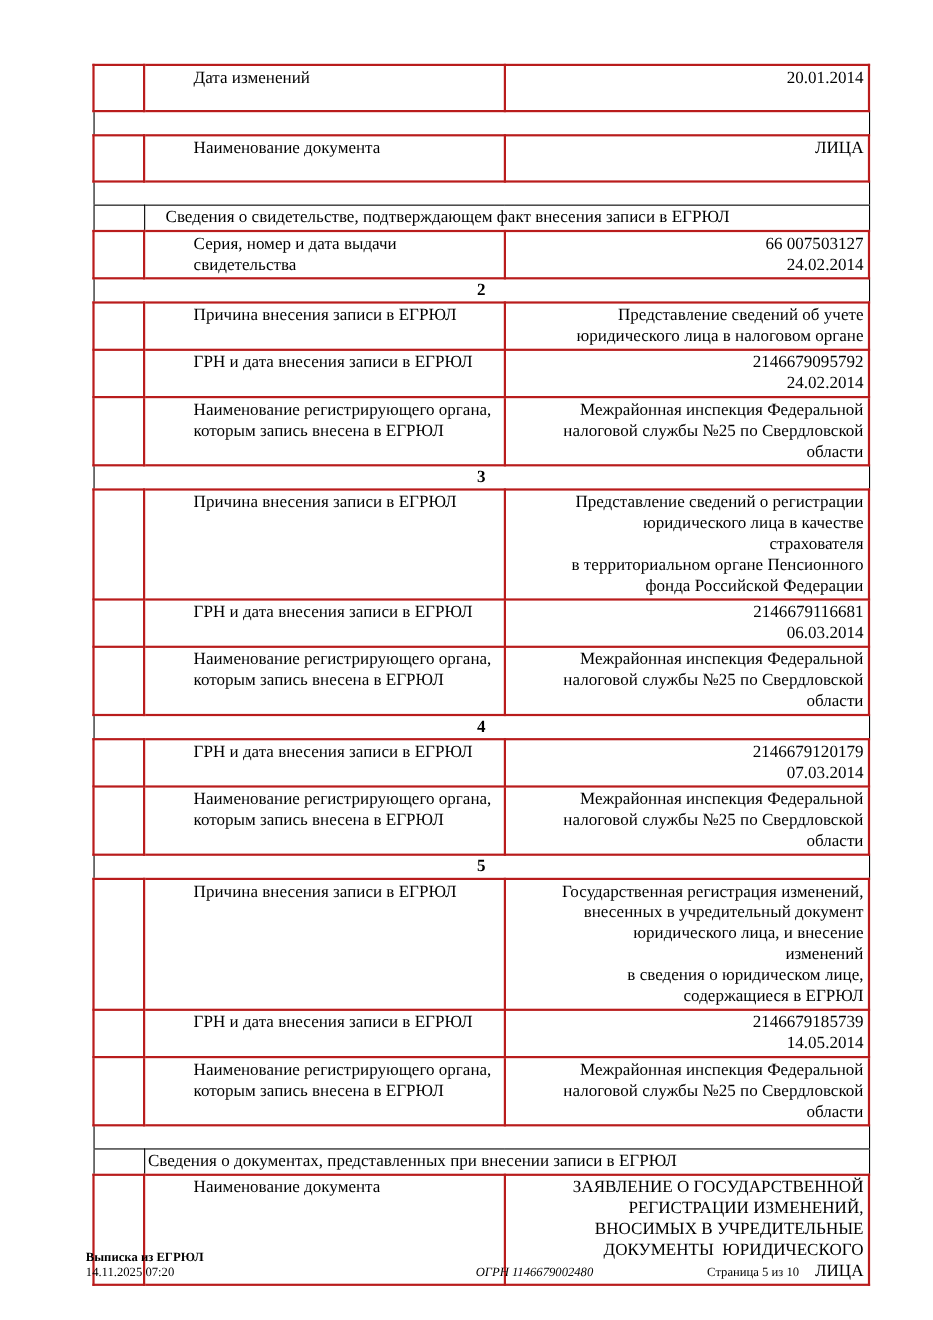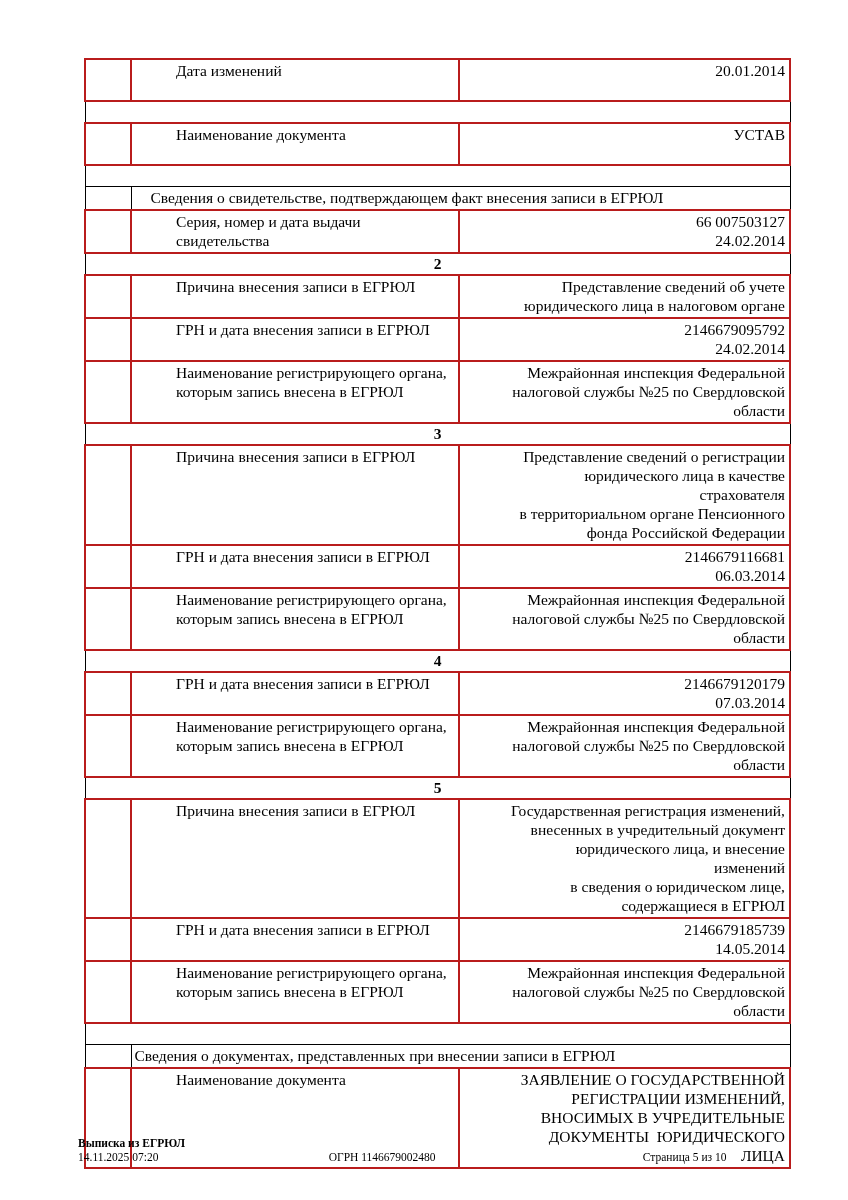--- a/index.html
+++ b/index.html
@@ -72,21 +72,21 @@
     left: 78px;
     right: 58px;
     top: 1136px;
     display: flex;
     align-items: flex-end;
     font-size: 11.5px;
     line-height: 14px;
     gap: 40px;
   }
   .footer .f-left  { flex: 1; text-align: left; }
-  .footer .f-mid   { flex: 1; text-align: left; }
+  .footer .f-mid   { flex: 1; text-align: right; font-style: italic; }
   .footer .f-right { flex: 1; text-align: center; }
   .f-doc-type { font-weight: bold; }
 </style>
 </head>
 <body>
 
 <div class="page">
 
   <table class="egrul">
     <colgroup>
@@ -99,21 +99,21 @@
           <td class="c-num">66</td>
           <td class="c-label">Дата изменений</td>
           <td class="c-value">20.01.2014</td>
         </tr>
         <tr>
           <td colspan="3" class="c-spacer"></td>
         </tr>
         <tr class="item-row">
           <td class="c-num">67</td>
           <td class="c-label">Наименование документа</td>
-          <td class="c-value">УСТАВ</td>
+          <td class="c-value">ЛИЦА</td>
         </tr>
         <tr>
           <td colspan="3" class="c-spacer"></td>
         </tr>
         <tr>
           <td class="gh-num"></td>
           <td colspan="2" class="c-gh gh-indent">Сведения о свидетельстве, подтверждающем факт внесения записи в ЕГРЮЛ</td>
         </tr>
         <tr class="item-row">
           <td class="c-num">68</td>

